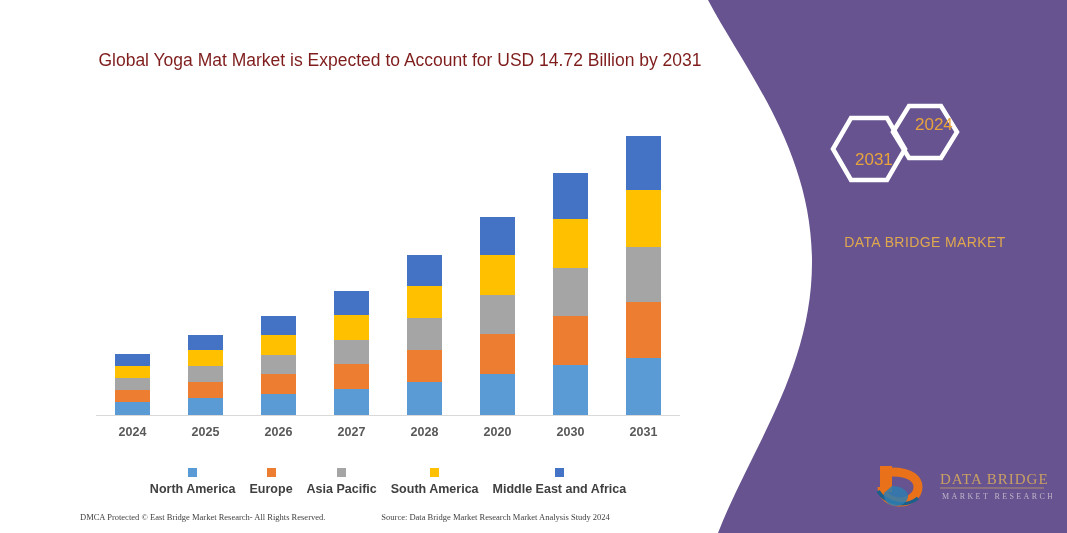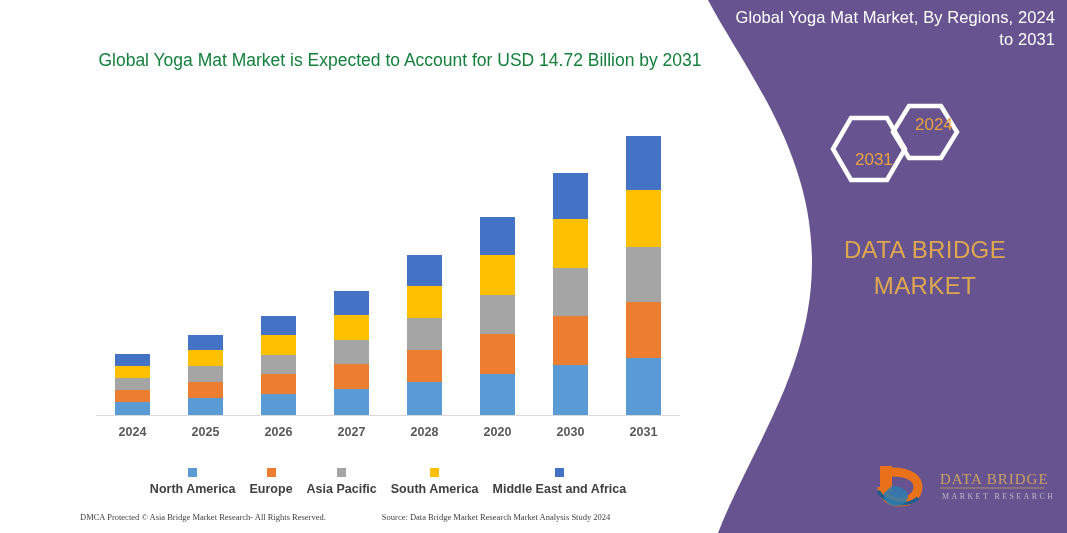--- a/index.html
+++ b/index.html
@@ -28,32 +28,32 @@
   .hexwrap{position:absolute;left:815px;top:92px;width:190px;height:115px;}
   .hexwrap svg{display:block;}
   .hex-label{
     position:absolute;color:#E8A33D;font-size:17px;font-weight:400;
   }
   .hex-2031{left:40px;top:58px;}
   .hex-2024{left:100px;top:23px;}
 
   .brand-text{
     position:absolute;left:790px;top:232px;width:270px;
-    text-align:center;color:#E0A84E;font-size:24px;line-height:1.5;
+    text-align:center;color:#E0A84E;font-size:14px;line-height:1.5;
     letter-spacing:.4px;
   }
 
   
   .logo{position:absolute;left:872px;top:462px;width:180px;height:46px;text-align:center;}
   .logo svg{display:block;}
 
   
   .chart-title{
     position:absolute;left:95px;top:48px;width:610px;
-    text-align:center;color:#15803d;font-size:17.5px;line-height:1.45;
+    text-align:center;color:#7f1d1d;font-size:17.5px;line-height:1.45;
     font-weight:400;
   }
 
   .plot{
     position:absolute;left:96px;top:116px;width:584px;height:300px;
   }
   .axis-line{
     position:absolute;left:96px;top:415px;width:584px;height:1px;
     background:#D9D9D9;
   }
@@ -97,21 +97,20 @@
 <body>
 
 <div id="root">
 
   <div class="purple-panel">
     <svg width="1067" height="533" viewBox="0 0 1067 533">
       <path d="M708,0 C745,70 812,150 812,262 C812,370 750,450 718,533 L1067,533 L1067,0 Z" fill="#66538F"></path>
     </svg>
   </div>
 
-  <div class="panel-title">Global Yoga Mat Market, By Regions, 2024 to 2031</div>
 
   <div class="hexwrap">
     <svg width="190" height="115" viewBox="0 0 190 115">
       <polygon points="18,57 36,26 72,26 90,57 72,88 36,88" fill="none" stroke="#ffffff" stroke-width="4.5"></polygon>
       <polygon points="78,40 94,14 126,14 142,40 126,66 94,66" fill="none" stroke="#ffffff" stroke-width="4.5"></polygon>
     </svg>
     <span class="hex-label hex-2031">2031</span>
     <span class="hex-label hex-2024">2024</span>
   </div>
 
@@ -239,17 +238,17 @@
         <span class="legend-swatch" style="background: rgb(255, 192, 0);"></span>
         <span class="legend-label">South America</span>
       </div>
       <div class="legend-item">
         <span class="legend-swatch" style="background: rgb(68, 114, 196);"></span>
         <span class="legend-label">Middle East and Africa</span>
       </div>
     </div>
 
   <div class="footer">
-    <span class="footer-left">DMCA Protected © Asia Bridge Market Research-  All Rights Reserved.</span>
+    <span class="footer-left">DMCA Protected © East Bridge Market Research-  All Rights Reserved.</span>
     <span class="footer-right">Source: Data Bridge Market Research  Market Analysis Study 2024</span>
   </div>
 
 </div>
 
 </body></html>

